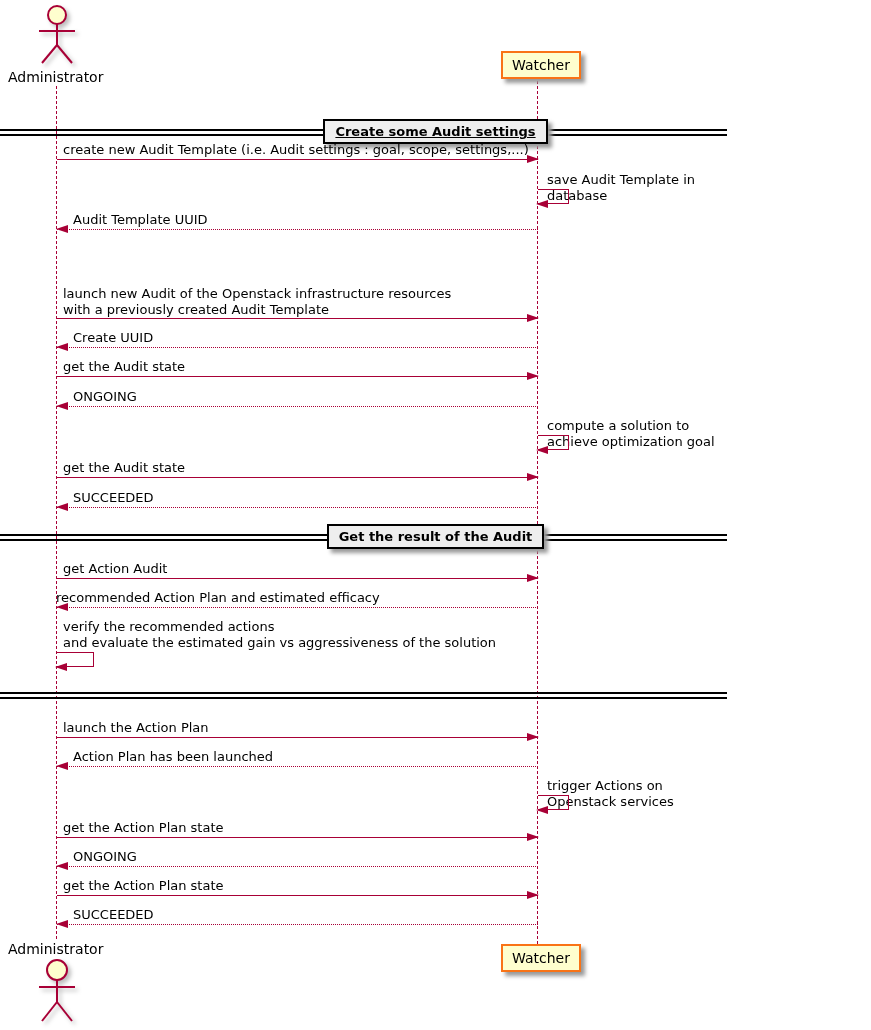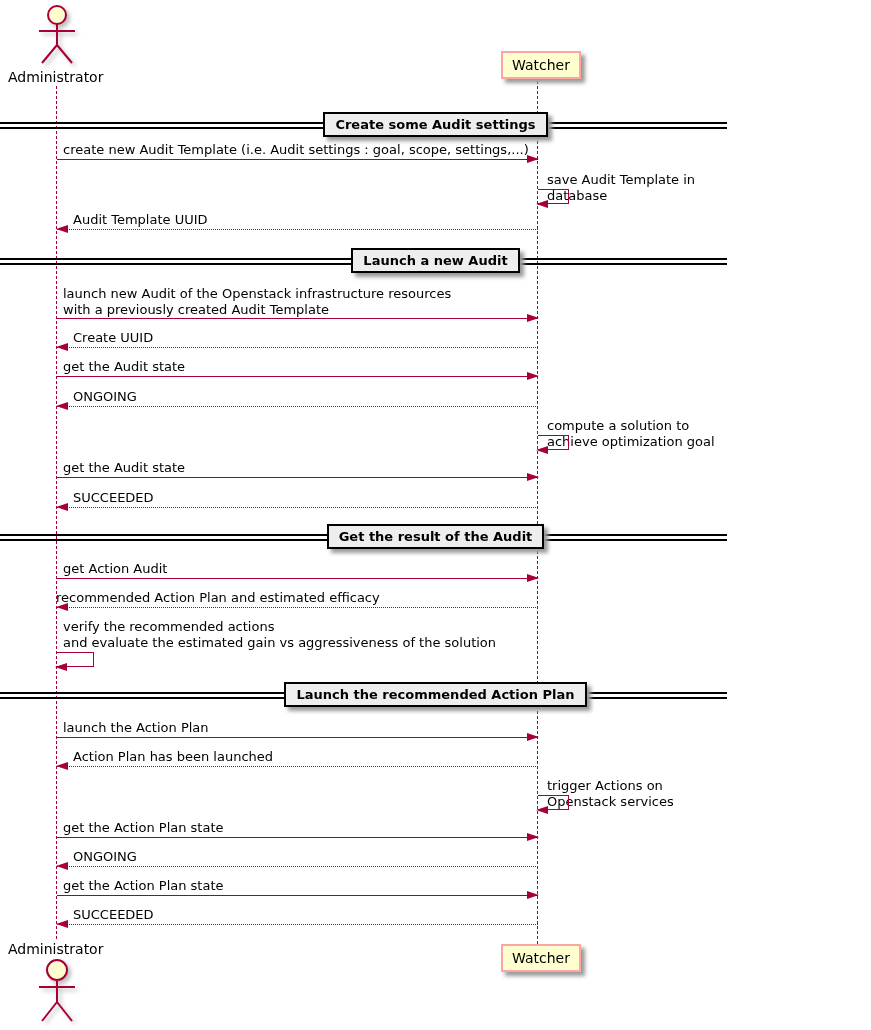--- a/index.html
+++ b/index.html
@@ -2,21 +2,21 @@
 <html><head>
 <meta charset="utf-8">
 <style>
   html,body{margin:0;padding:0;background:#ffffff;}
   body{font-family:"DejaVu Sans","Liberation Sans",sans-serif;color:#000;}
   #diagram{position:relative;width:727px;height:1030px;background:#fff;overflow:hidden;}
 
   .lifeline{position:absolute;width:0;border-left:1px dashed #A80036;}
 
   .participant-box{
-    position:absolute;background:#FEFECE;border:2px solid #fca5a5;
+    position:absolute;background:#FEFECE;border:2px solid #f97316;
     font-size:14px;color:#000;padding:4px 9px;box-shadow:4px 4px 4px #9a9a9a;
     text-align:center;white-space:nowrap;
   }
 
   .actor-label{position:absolute;font-size:14px;color:#000;white-space:nowrap;}
 
   .actor-figure{position:absolute;filter:drop-shadow(3px 3px 2px #bdbdbd);}
 
   .divider{position:absolute;left:0;width:871px;height:26px;}
   .divider-lines{position:absolute;left:0;right:0;top:10px;height:3px;
@@ -54,44 +54,40 @@
     <circle cx="25" cy="11" r="9" fill="#FEFECE" stroke="#A80036" stroke-width="2"></circle>
     <line x1="25" y1="20" x2="25" y2="41" stroke="#A80036" stroke-width="2"></line>
     <line x1="7" y1="27" x2="43" y2="27" stroke="#A80036" stroke-width="2"></line>
     <line x1="25" y1="41" x2="10" y2="59" stroke="#A80036" stroke-width="2"></line>
     <line x1="25" y1="41" x2="40" y2="59" stroke="#A80036" stroke-width="2"></line>
   </svg>
   <div class="actor-label" style="left:8px;top:69px;">Administrator</div>
 
   <div class="participant-box" style="left:501px;top:51px;">Watcher</div>
 
-  <div class="divider" style="top:112px;">
+  <div class="divider" style="top:119px;text-decoration:underline;">
     <div class="divider-lines"></div>
     <div class="divider-box">Create some Audit settings</div>
   </div>
 
   <div class="msg-text" style="left:63px;top:142px;">create new Audit Template (i.e. Audit settings : goal, scope, settings,...)</div>
   <div class="arrow solid" style="left:57px;top:159px;width:481px;">
     <i class="head head-right"></i>
   </div>
 
   <div class="msg-text" style="left:547px;top:172px;">save Audit Template in database</div>
   <div class="self-loop" style="left:538px;top:189px;width:30px;">
     <i class="self-head"></i>
   </div>
 
   <div class="msg-text" style="left:73px;top:212px;">Audit Template UUID</div>
   <div class="arrow dashed" style="left:57px;top:229px;width:481px;">
     <i class="head head-left"></i>
   </div>
 
-  <div class="divider" style="top:248px;">
-    <div class="divider-lines"></div>
-    <div class="divider-box">Launch a new Audit</div>
-  </div>
 
   <div class="msg-text" style="left:63px;top:286px;">launch new Audit of the Openstack infrastructure resources
 with a previously created Audit Template</div>
   <div class="arrow solid" style="left:57px;top:318px;width:481px;">
     <i class="head head-right"></i>
   </div>
 
   <div class="msg-text" style="left:73px;top:330px;">Create UUID</div>
   <div class="arrow dashed" style="left:57px;top:347px;width:481px;">
     <i class="head head-left"></i>
@@ -138,21 +134,20 @@
   </div>
 
   <div class="msg-text" style="left:63px;top:619px;">verify the recommended actions
 and evaluate the estimated gain vs aggressiveness of the solution</div>
   <div class="self-loop" style="left:57px;top:652px;width:36px;">
     <i class="self-head"></i>
   </div>
 
   <div class="divider" style="top:682px;">
     <div class="divider-lines"></div>
-    <div class="divider-box">Launch the recommended Action Plan</div>
   </div>
 
   <div class="msg-text" style="left:63px;top:720px;">launch the Action Plan</div>
   <div class="arrow solid" style="left:57px;top:737px;width:481px;">
     <i class="head head-right"></i>
   </div>
 
   <div class="msg-text" style="left:73px;top:749px;">Action Plan has been launched</div>
   <div class="arrow dashed" style="left:57px;top:766px;width:481px;">
     <i class="head head-left"></i>

